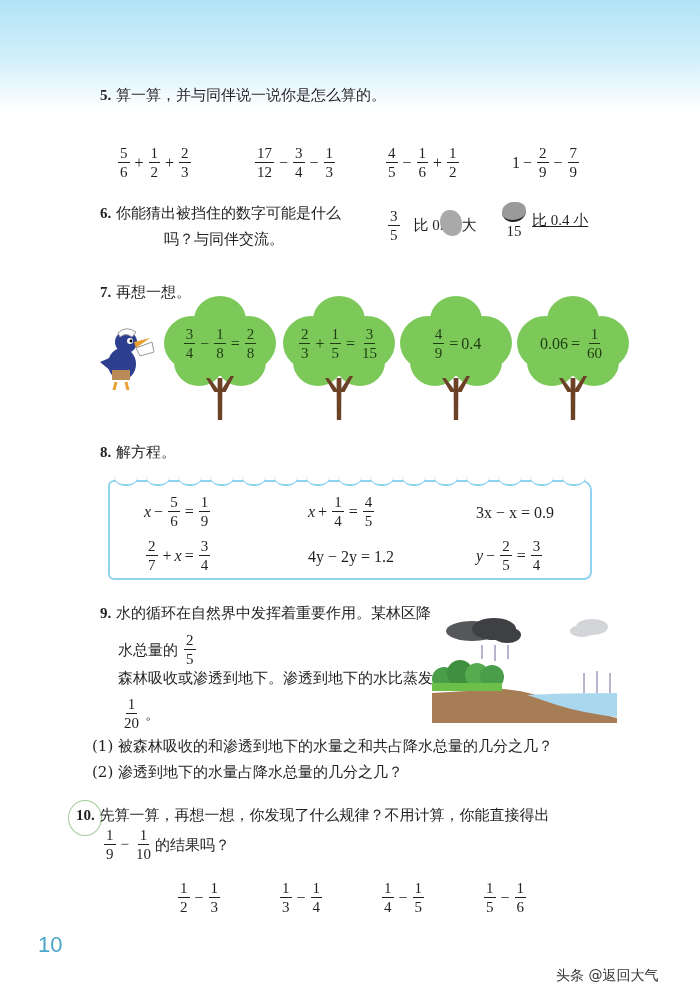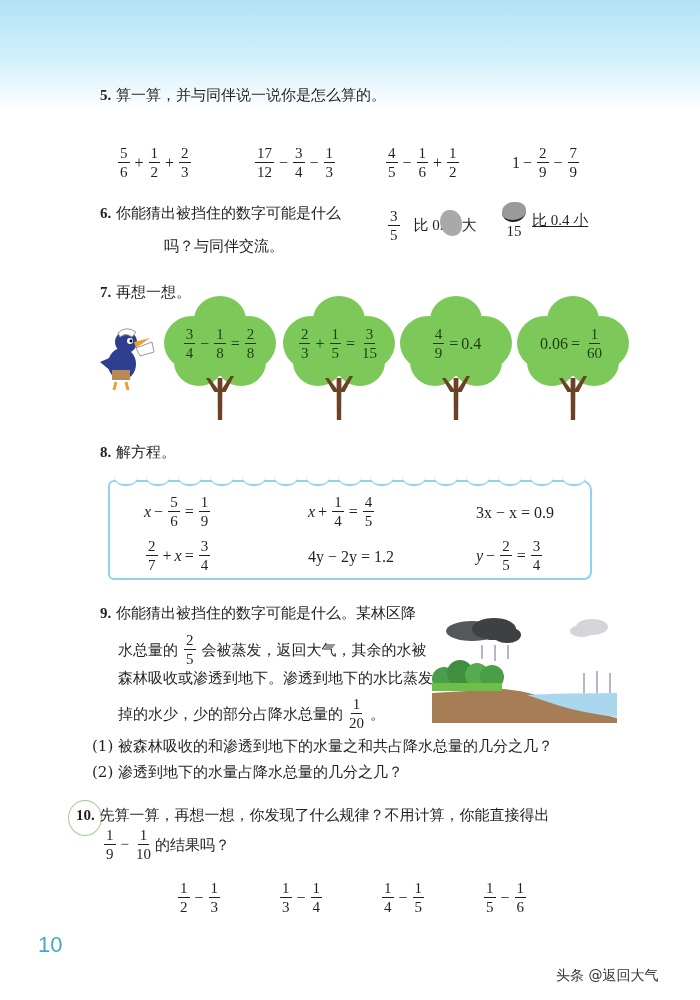--- a/index.html
+++ b/index.html
@@ -111,21 +111,21 @@
   <span class="frac">
       <span class="num">7</span>
       <span class="den">9</span>
     </span>
 </div>
 
 <div class="abs q-text" style="left:100px; top:203px;">
   <span class="q-num">6.</span>
   <span>你能猜出被挡住的数字可能是什么</span>
 </div>
-<div class="abs q-text" style="left:118px; top:236px;padding-left:46px;">吗？与同伴交流。</div>
+<div class="abs q-text" style="left:118px; top:229px;padding-left:46px;">吗？与同伴交流。</div>
 
 <div class="abs expr" style="left:386px; top:208px; font-size:15px;">
   <span class="frac">
       <span class="num">3</span>
       <span class="den">5</span>
     </span>
   <span style="margin-left:12px;">比 0.</span>
   <span style="display:inline-block; width:22px; height:26px; margin:0 -6px 0 -4px; background:#9a9a9a; border-radius:45% 55% 40% 60%; position:relative; top:-3px; opacity:.85;"></span>
   <span style="margin-left:6px;">大</span>
 </div>
@@ -335,33 +335,31 @@
     <span class="op">=</span>
     <span class="frac">
         <span class="num">3</span>
         <span class="den">4</span>
       </span>
   </div>
 </div>
 
 <div class="abs q-text" style="left:100px; top:603px;">
   <span class="q-num">9.</span>
-  <span>你能猜出被挡住的数字可能是什么。某林区降</span>
+  <span>水的循环在自然界中发挥着重要作用。某林区降</span>
 </div>
 <div class="abs q-text" style="left:118px; top:632px; display:flex; align-items:center;">
   <span>水总量的</span>
   <span class="frac" style="margin:0 6px;">
       <span class="num">2</span>
       <span class="den">5</span>
     </span>
-  <span>会被蒸发，返回大气，其余的水被</span>
 </div>
 <div class="abs q-text" style="left:118px; top:668px;">森林吸收或渗透到地下。渗透到地下的水比蒸发</div>
 <div class="abs q-text" style="left:118px; top:696px; display:flex; align-items:center;">
-  <span>掉的水少，少的部分占降水总量的</span>
   <span class="frac" style="margin:0 4px;">
       <span class="num">1</span>
       <span class="den">20</span>
     </span>
   <span>。</span>
 </div>
 <div class="abs q-text" style="left:92px; top:736px;">(1)  被森林吸收的和渗透到地下的水量之和共占降水总量的几分之几？</div>
 <div class="abs q-text" style="left:92px; top:762px;">(2)  渗透到地下的水量占降水总量的几分之几？</div>
 
 <div class="water">

